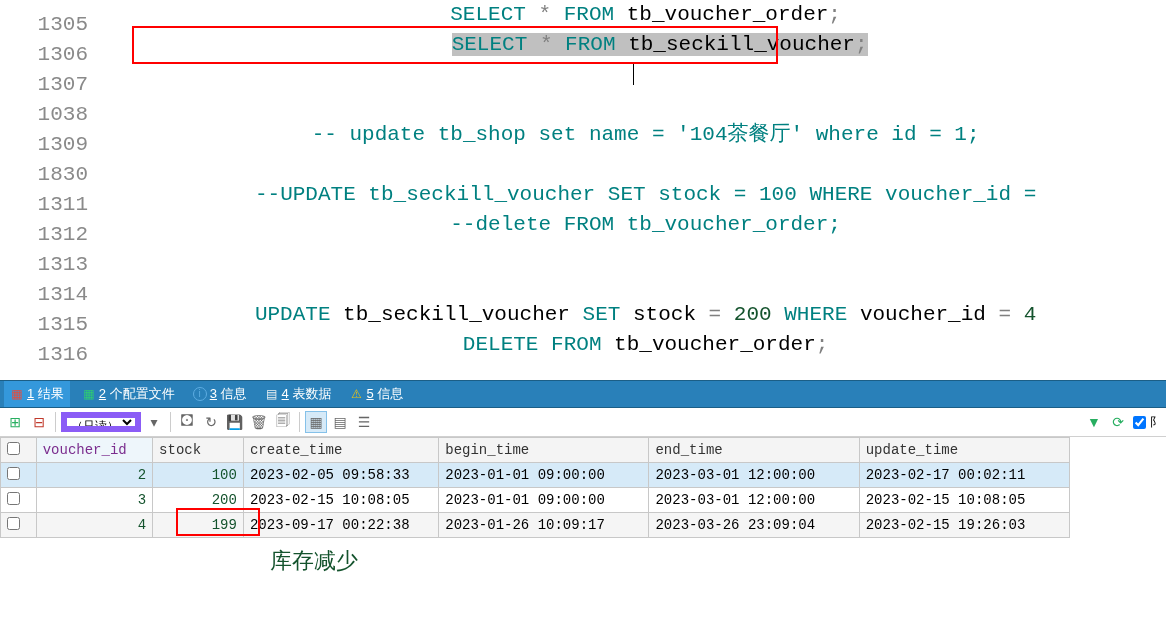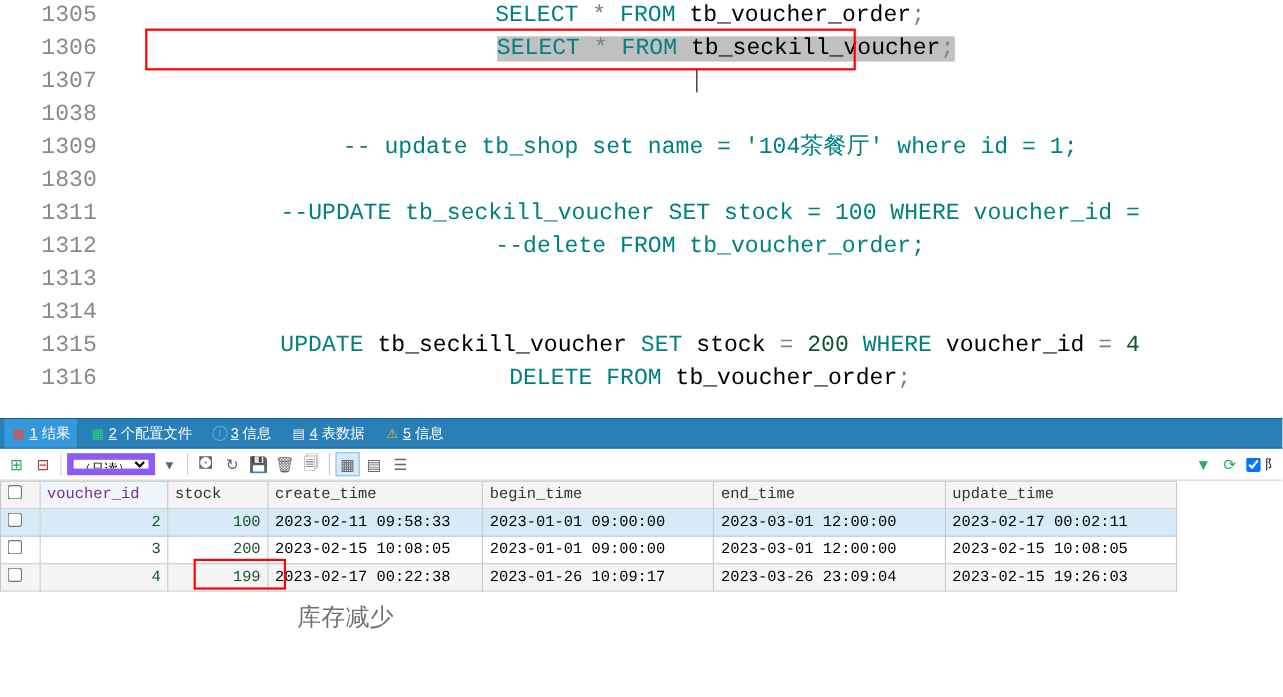--- a/index.html
+++ b/index.html
@@ -21,21 +21,21 @@
   }
   .gutter {
     width: 100px;
     background: #fff;
     text-align: right;
     padding-right: 12px;
     box-sizing: border-box;
     font-size: 21px;
     color: #8a8a8a;
     line-height: 30px;
-    padding-top: 0;
+    padding-top: 10px;
     user-select: none;
   }
   .gutter div { height: 30px; }
   .code {
     flex: 1;
     font-size: 21px;
     line-height: 30px;
     white-space: pre;
     color: #000;
     position: relative;
@@ -72,21 +72,21 @@
     left: 176px;
     top: 508px;
     width: 80px;
     height: 24px;
     pointer-events: none;
   }
   .red-text {
     position:absolute;
     left:270px;
     top:546px;
-    color:#737373;
+    color:#14532d;
     font-family: "Microsoft YaHei", sans-serif;
     font-size:22px;
   }
 
   
   .tabs-bar {
     display:flex;
     align-items:center;
     height:26px;
     background:#2980b9;
@@ -259,39 +259,39 @@
           <th style="width:90px">stock</th>
           <th style="width:190px">create_time</th>
           <th style="width:210px">begin_time</th>
           <th style="width:210px">end_time</th>
           <th style="width:210px">update_time</th>
         </tr>
         <tr class="row-sel">
           <td class="row-marker"><input type="checkbox" style=""></td>
           <td class="num">2</td>
           <td class="num">100</td>
-          <td>2023-02-11 09:58:33</td>
+          <td>2023-02-05 09:58:33</td>
           <td>2023-01-01 09:00:00</td>
           <td>2023-03-01 12:00:00</td>
           <td>2023-02-17 00:02:11</td>
         </tr>
         <tr class="">
           <td class="row-marker"><input type="checkbox" style=""></td>
           <td class="num">3</td>
           <td class="num">200</td>
           <td>2023-02-15 10:08:05</td>
           <td>2023-01-01 09:00:00</td>
           <td>2023-03-01 12:00:00</td>
           <td>2023-02-15 10:08:05</td>
         </tr>
         <tr class="alt">
           <td class="row-marker"><input type="checkbox" style=""></td>
           <td class="num">4</td>
           <td class="num">199</td>
-          <td>2023-02-17 00:22:38</td>
+          <td>2023-09-17 00:22:38</td>
           <td>2023-01-26 10:09:17</td>
           <td>2023-03-26 23:09:04</td>
           <td>2023-02-15 19:26:03</td>
         </tr>
       </tbody>
     </table>
 </div>
 
 <div class="red-box-1"></div>
 <div class="red-box-2"></div>

